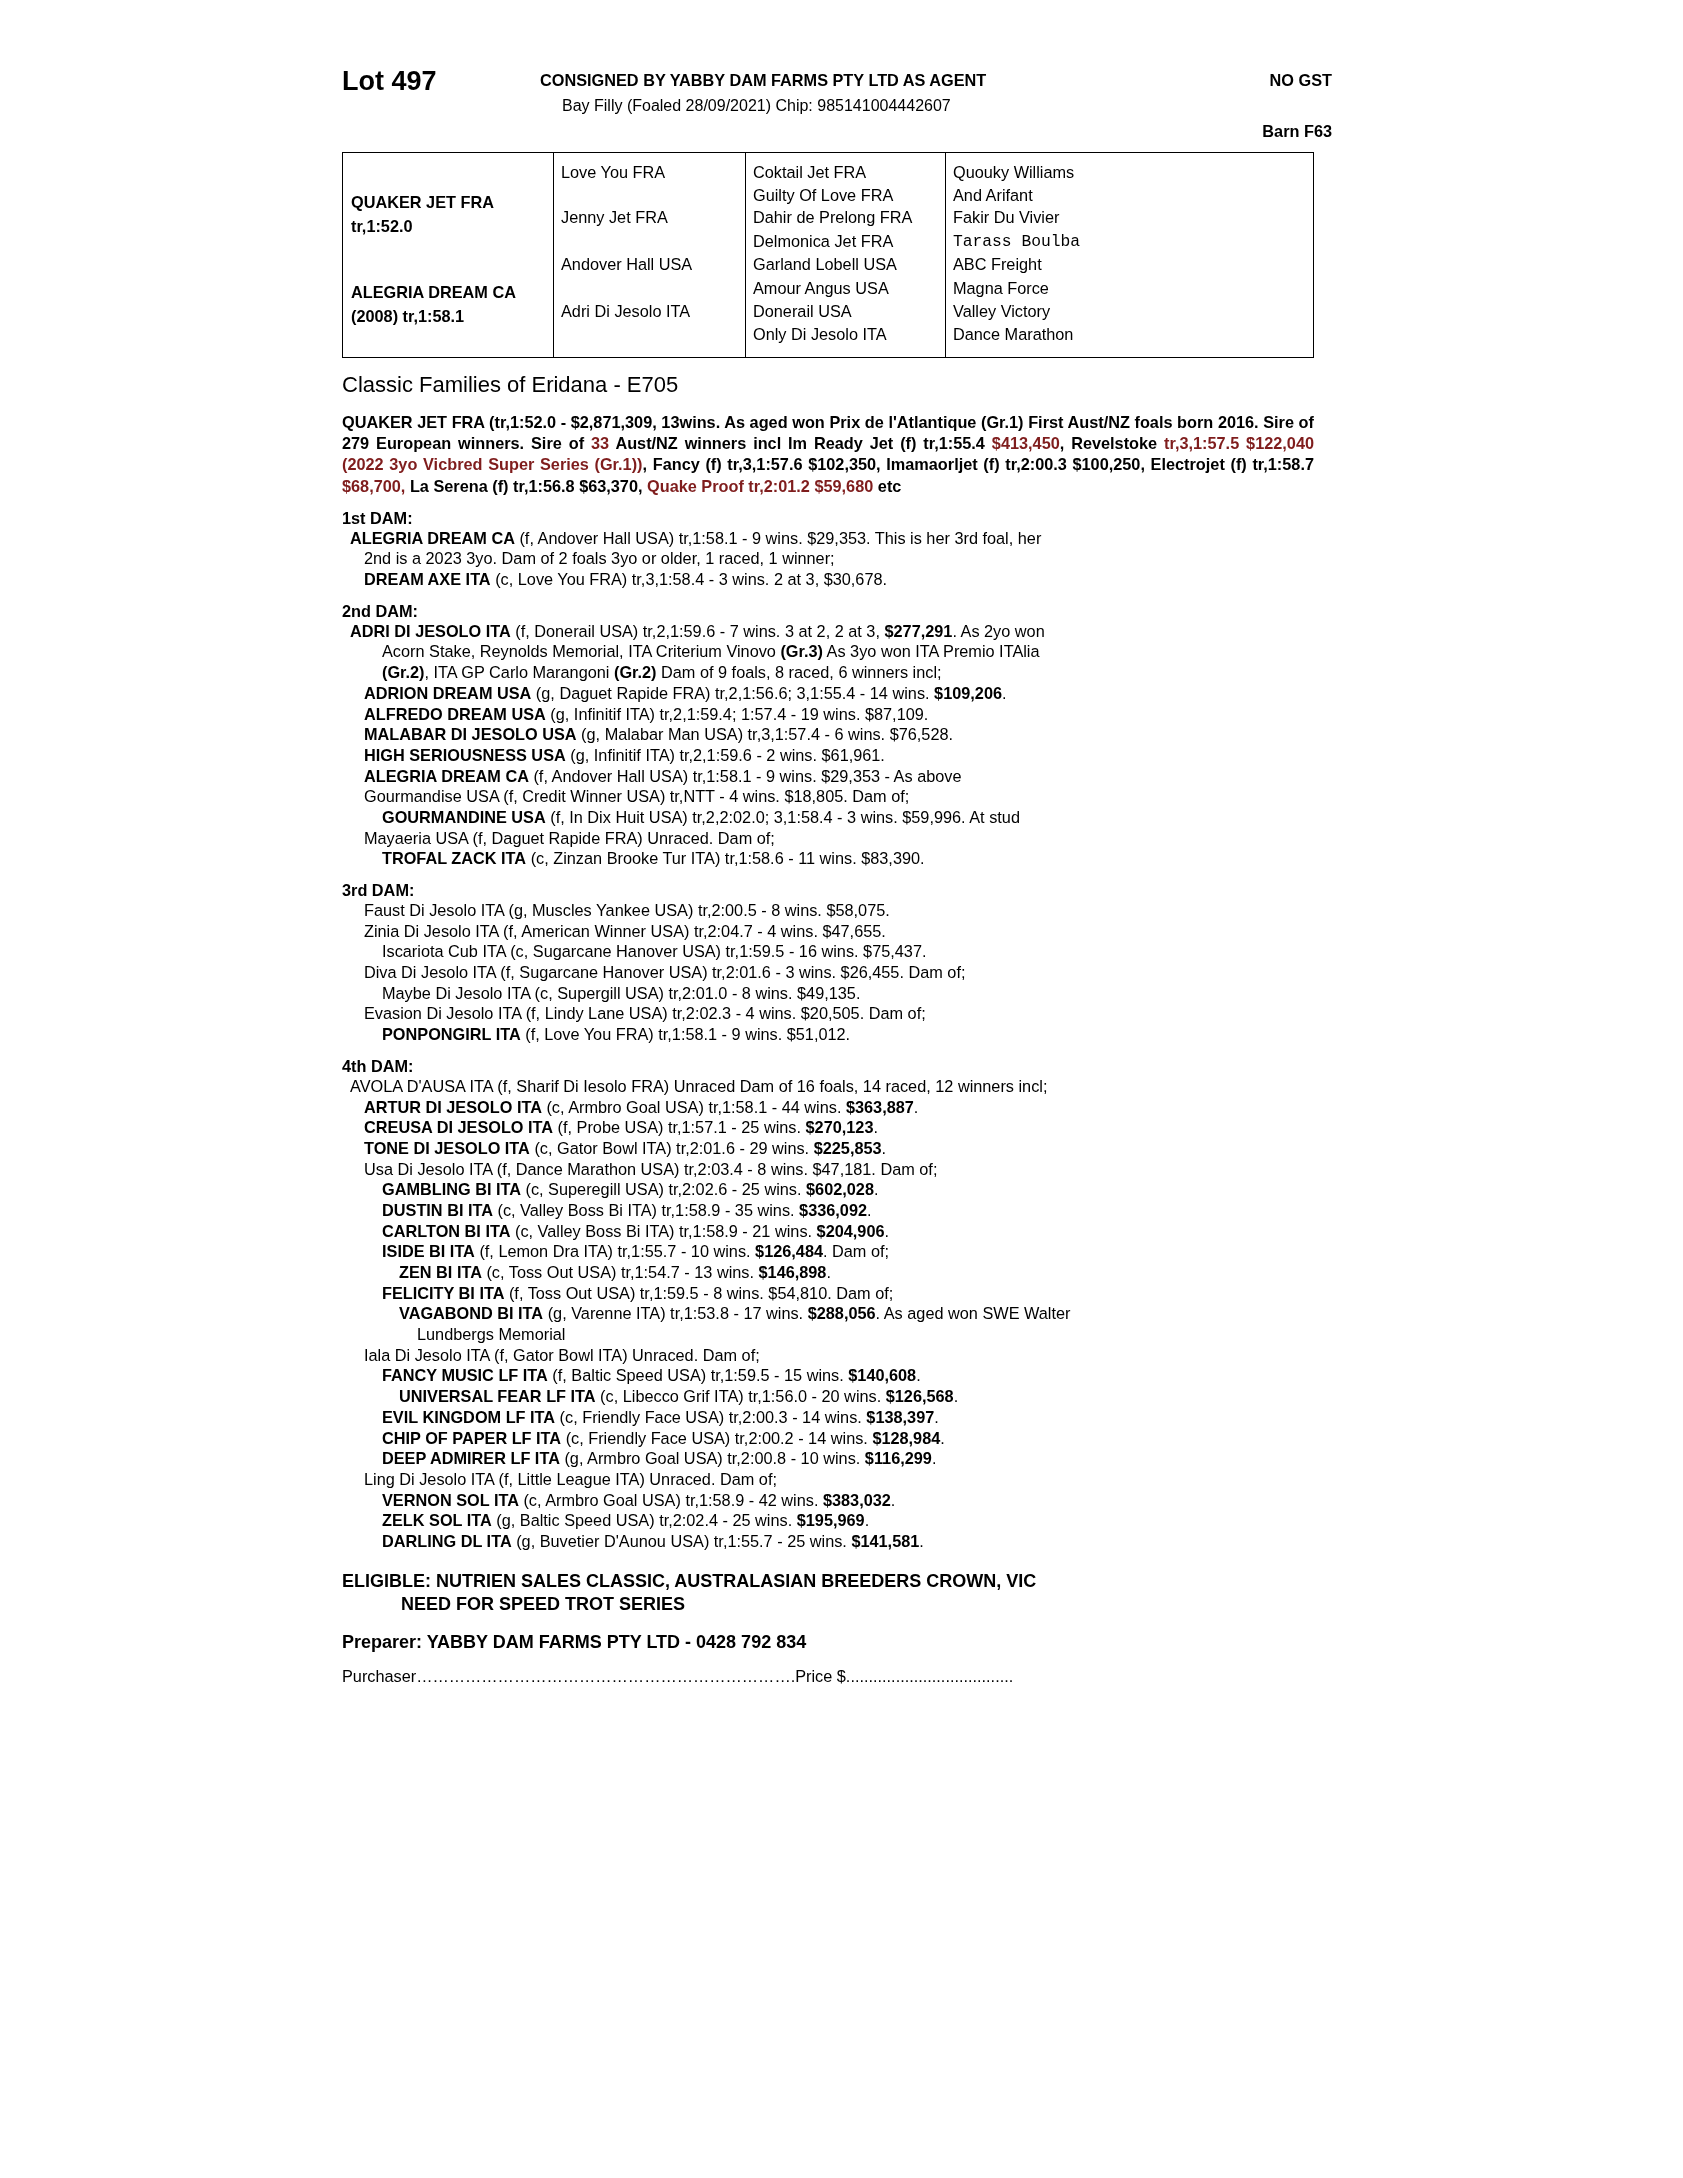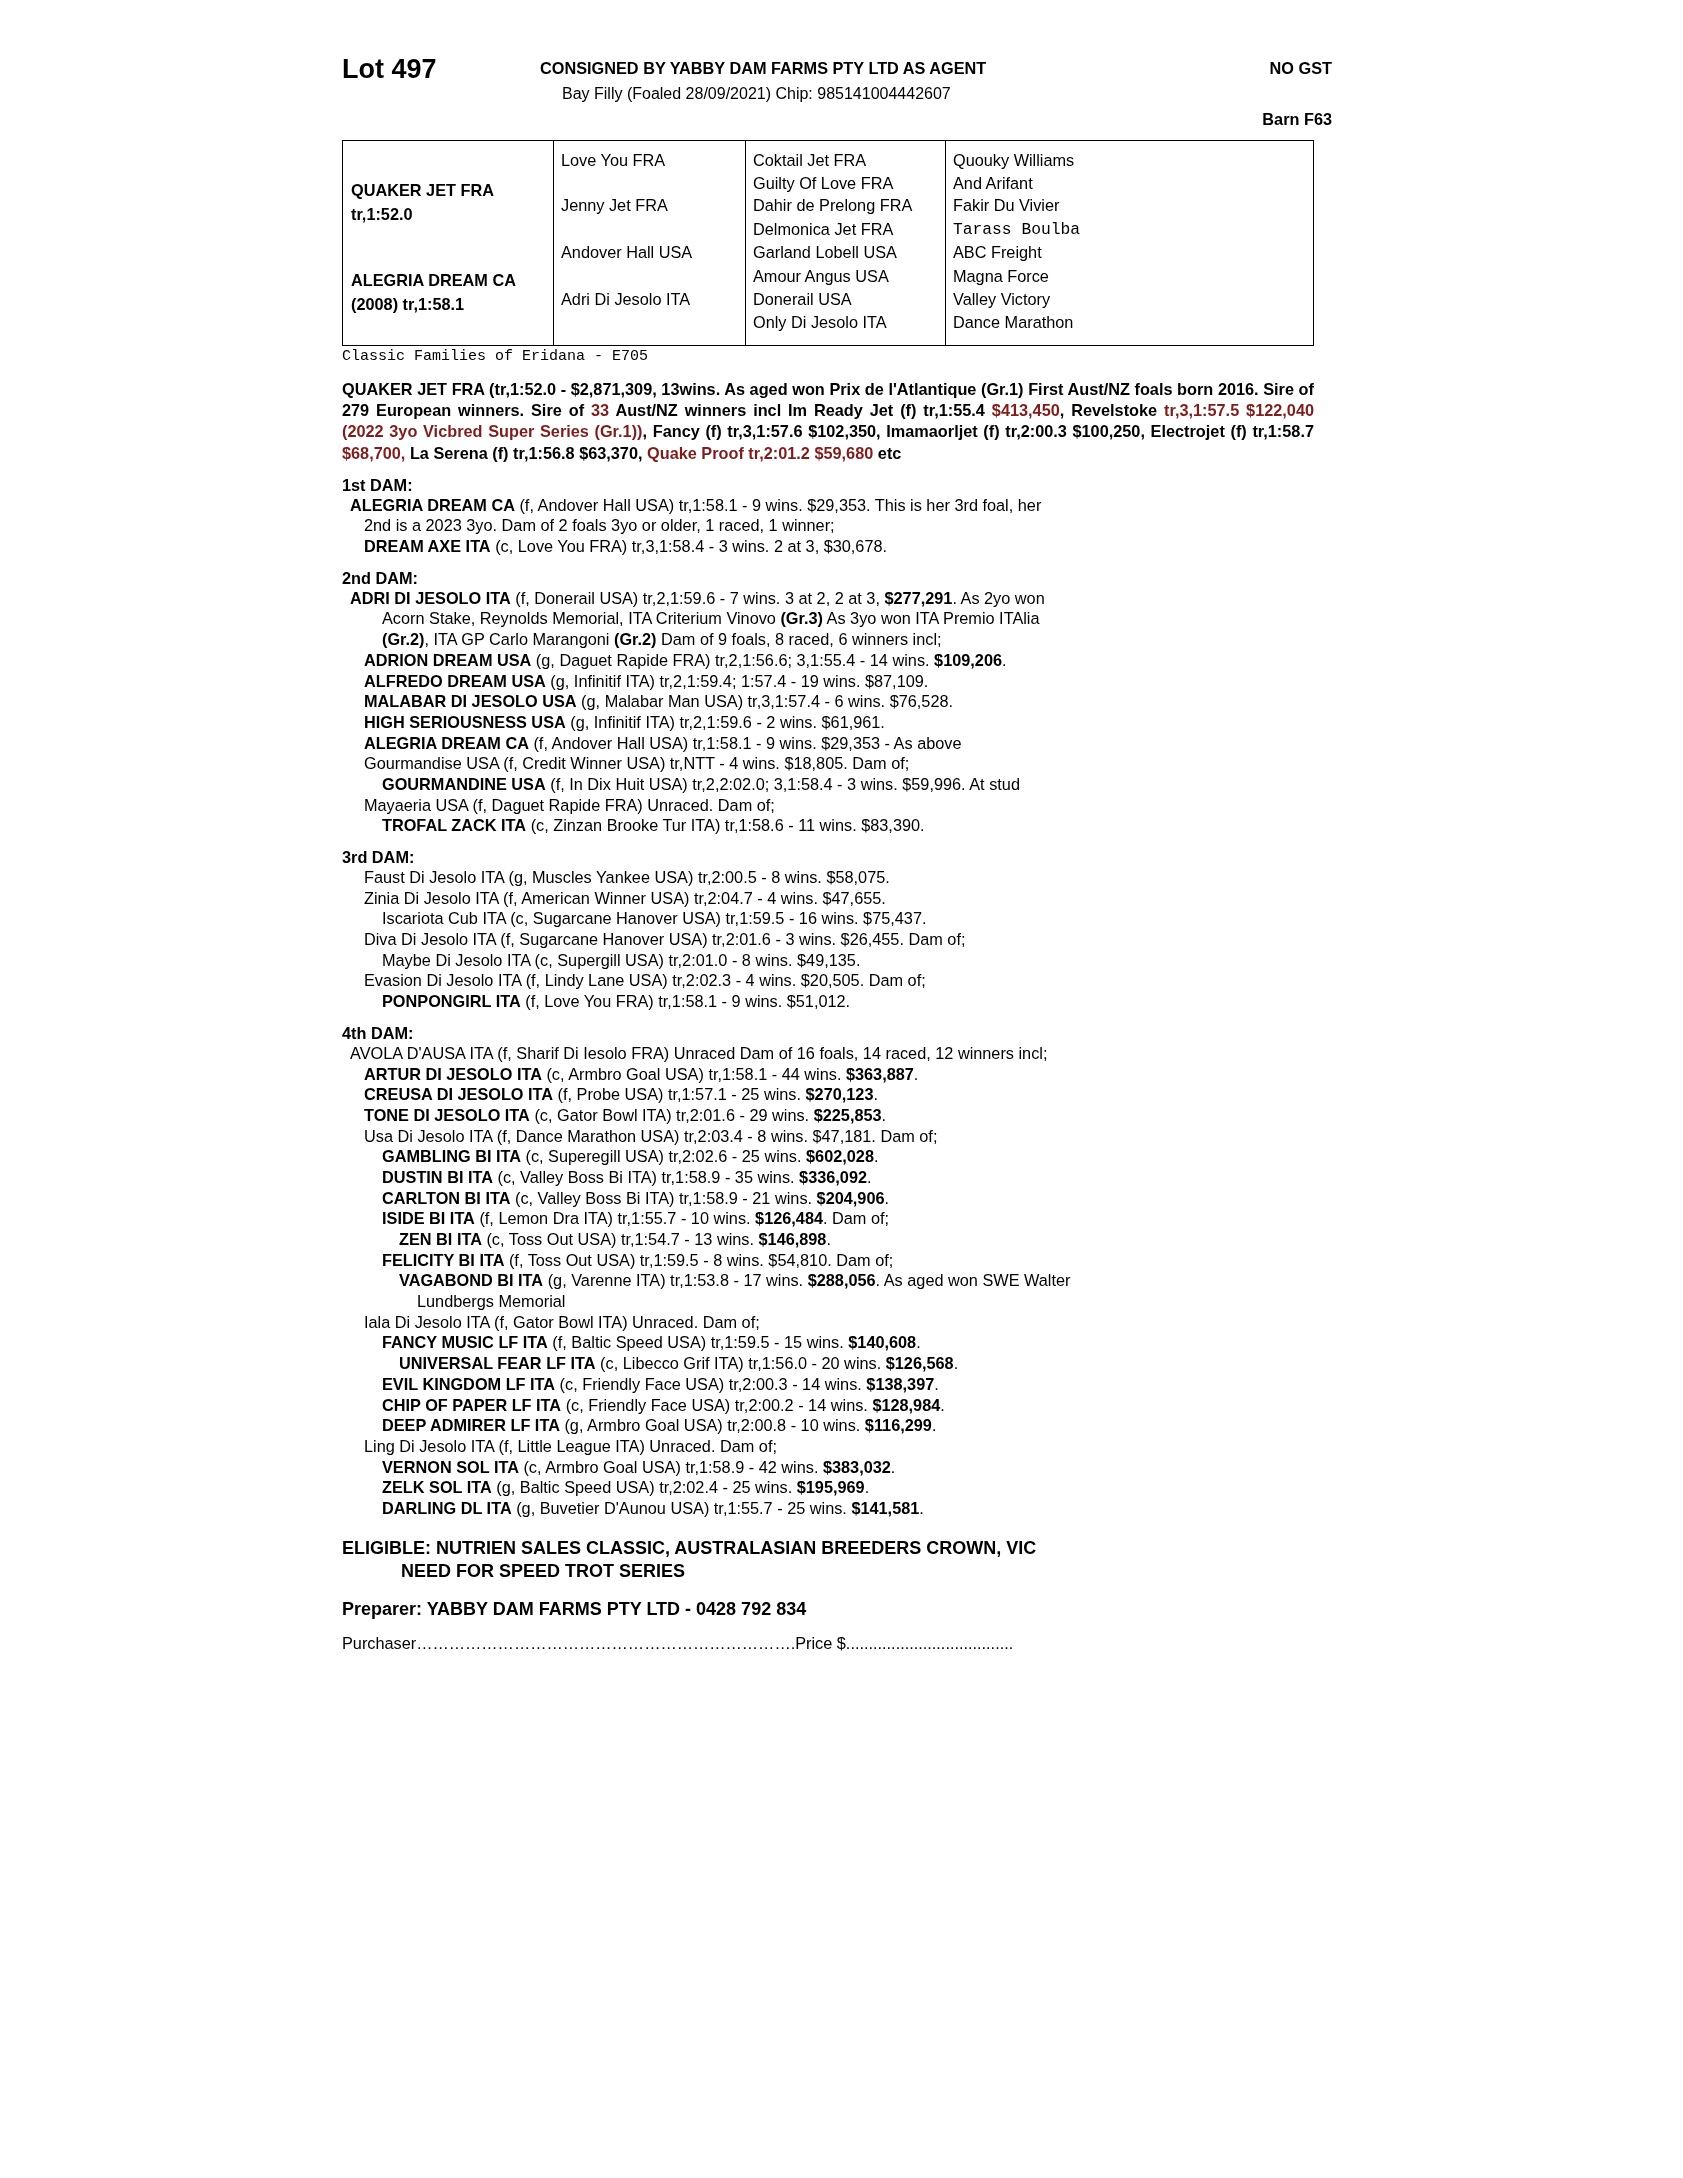--- a/index.html
+++ b/index.html
@@ -9,21 +9,21 @@
   }
   body {
     width: 1683px;
     height: 2178px;
     font-family: "Liberation Sans", sans-serif;
     color: #000000;
     position: relative;
   }
   .page {
     position: absolute;
-    left: 0; top: 4px;
+    left: 0; top: 16px;
     width: 1683px;
     height: 1590px;
     padding: 0;
   }
   .content {
     position: absolute;
     left: 342px;
     top: 45px;
     width: 990px;
   }
@@ -79,23 +79,22 @@
     border-left: 1.5px solid #000;
   }
   .ped-cell {
     position: absolute;
     font-size: 16.3px;
     white-space: nowrap;
   }
   .ped-cell.b { font-weight: bold; }
   
   .classic {
-    margin-top: 2px;
-    font-size: 15px;
-    font-family: Liberation Mono, monospace;
+    margin-top: 14px;
+    font-size: 22px;
   }
   .sire-para {
     margin-top: 14px;
     font-size: 16.3px;
     font-weight: bold;
     line-height: 1.30;
     text-align: justify;
     width: 972px;
   }
   .red { color: #7f1d1d; }

